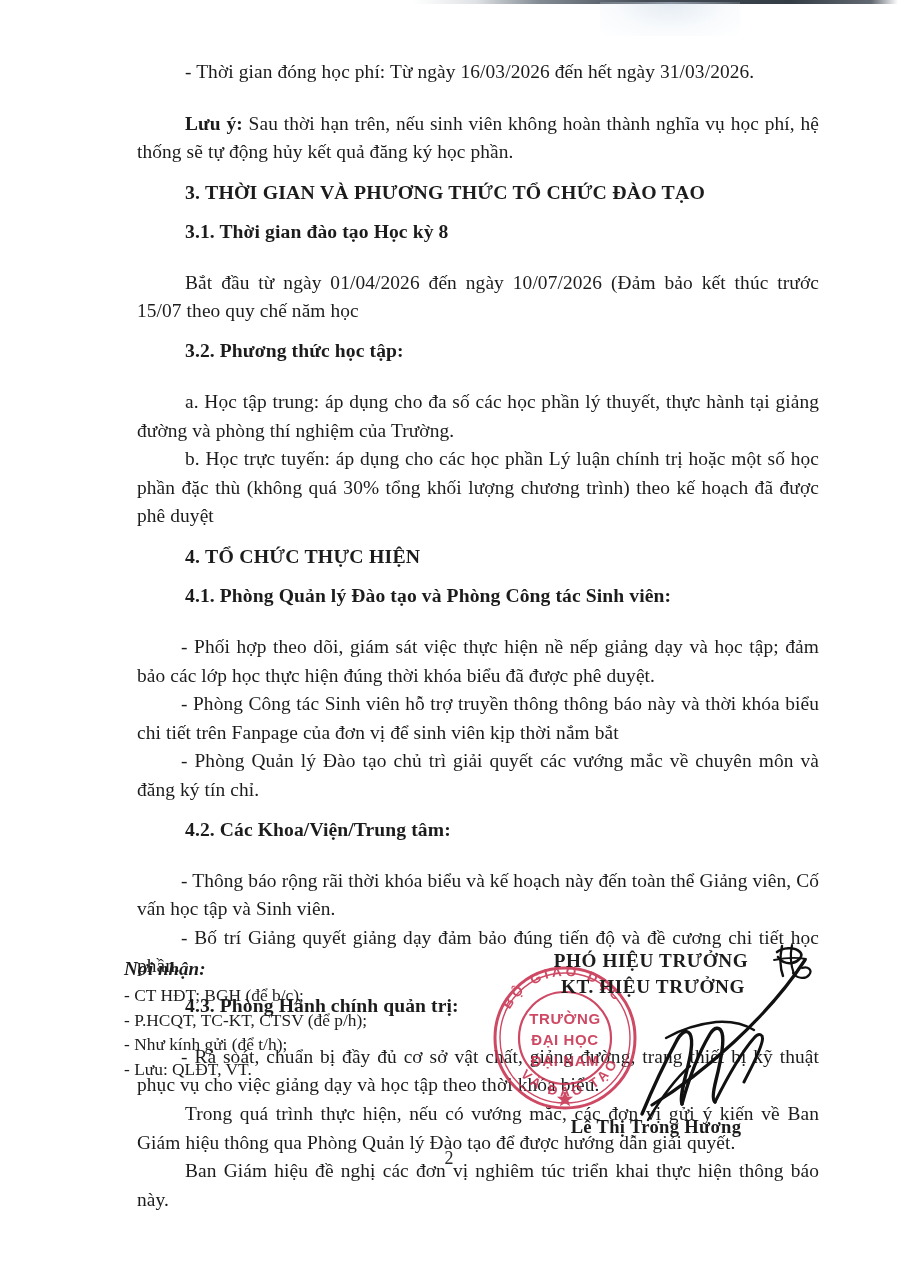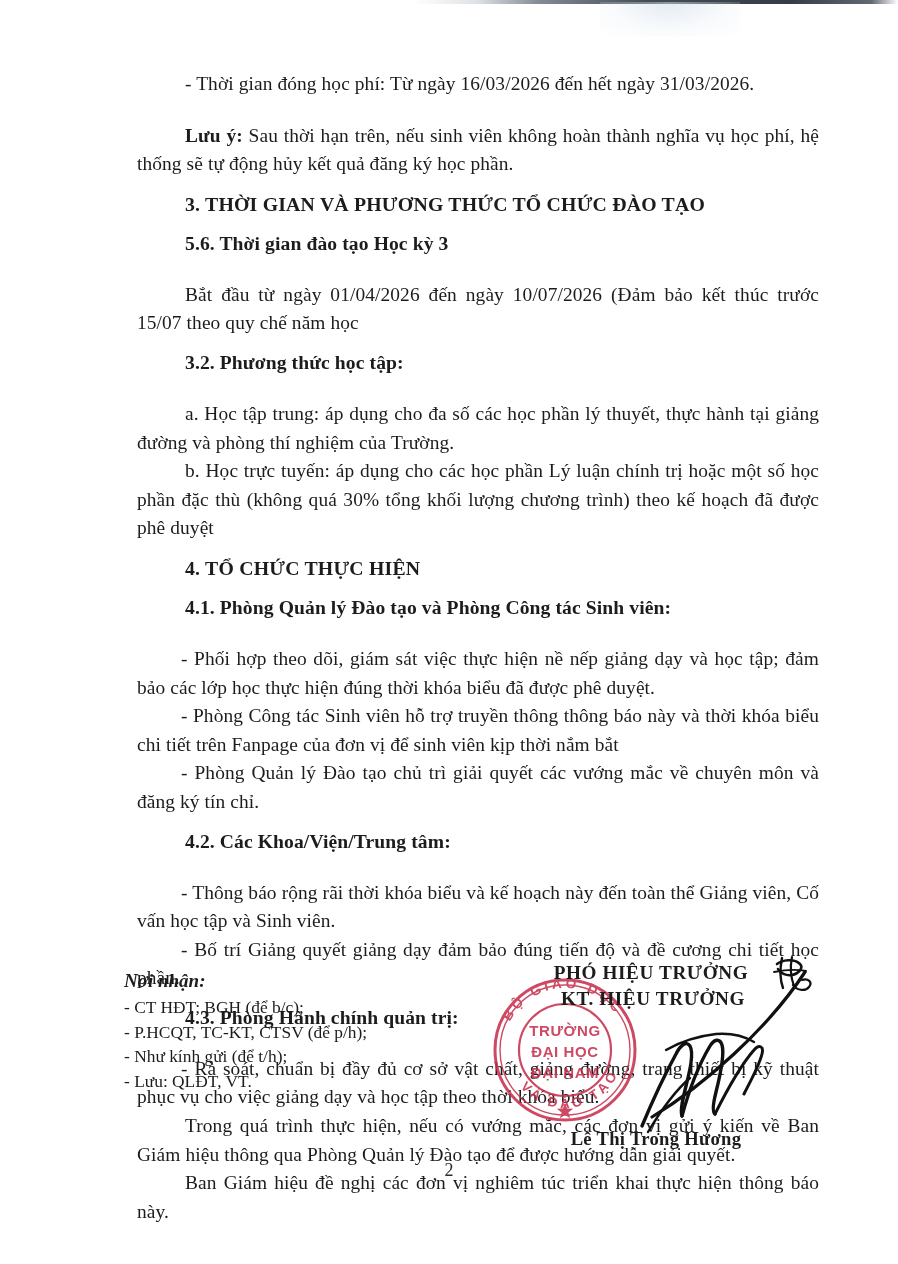--- a/index.html
+++ b/index.html
@@ -40,21 +40,21 @@
     width: 140px;
     height: 34px;
     background: radial-gradient(ellipse at 50% 0%,
         rgba(206,219,232,0.55) 0%,
         rgba(226,235,244,0.25) 55%,
         rgba(255,255,255,0) 100%);
   }
 
   .page {
     position: absolute;
-    top: 12px; left: 0;
+    top: 0; left: 0;
     width: 898px;
     height: 1168px;
   }
 
   .doc-body {
     position: absolute;
     left: 137px;
     top: 58px;
     width: 682px;
   }
@@ -199,21 +199,21 @@
 <div class="page">
 
   <div class="doc-body">
 
     <p class="para indent">- Thời gian đóng học phí: Từ ngày 16/03/2026 đến hết ngày 31/03/2026.</p>
 
     <p class="para indent gap-sm"><span class="b">Lưu ý:</span><span> Sau thời hạn trên, nếu sinh viên không hoàn thành nghĩa vụ học phí, hệ thống sẽ tự động hủy kết quả đăng ký học phần.</span></p>
 
     <h2 class="heading-caps">3. THỜI GIAN VÀ PHƯƠNG THỨC TỔ CHỨC ĐÀO TẠO</h2>
 
-    <h3 class="heading-sub">5.6. Thời gian đào tạo Học kỳ 3</h3>
+    <h3 class="heading-sub">3.1. Thời gian đào tạo Học kỳ 8</h3>
 
     <p class="para indent gap-sm">Bắt đầu từ ngày 01/04/2026 đến ngày 10/07/2026 (Đảm bảo kết thúc trước 15/07 theo quy chế năm học</p>
 
     <h3 class="heading-sub">3.2. Phương thức học tập:</h3>
 
     <p class="para indent gap-sm">a. Học tập trung: áp dụng cho đa số các học phần lý thuyết, thực hành tại giảng đường và phòng thí nghiệm của Trường.</p>
 
     <p class="para indent gap-md">b. Học trực tuyến: áp dụng cho các học phần Lý luận chính trị hoặc một số học phần đặc thù (không quá 30% tổng khối lượng chương trình) theo kế hoạch đã được phê duyệt</p>
 
     <h2 class="heading-caps">4. TỔ CHỨC THỰC HIỆN</h2>

